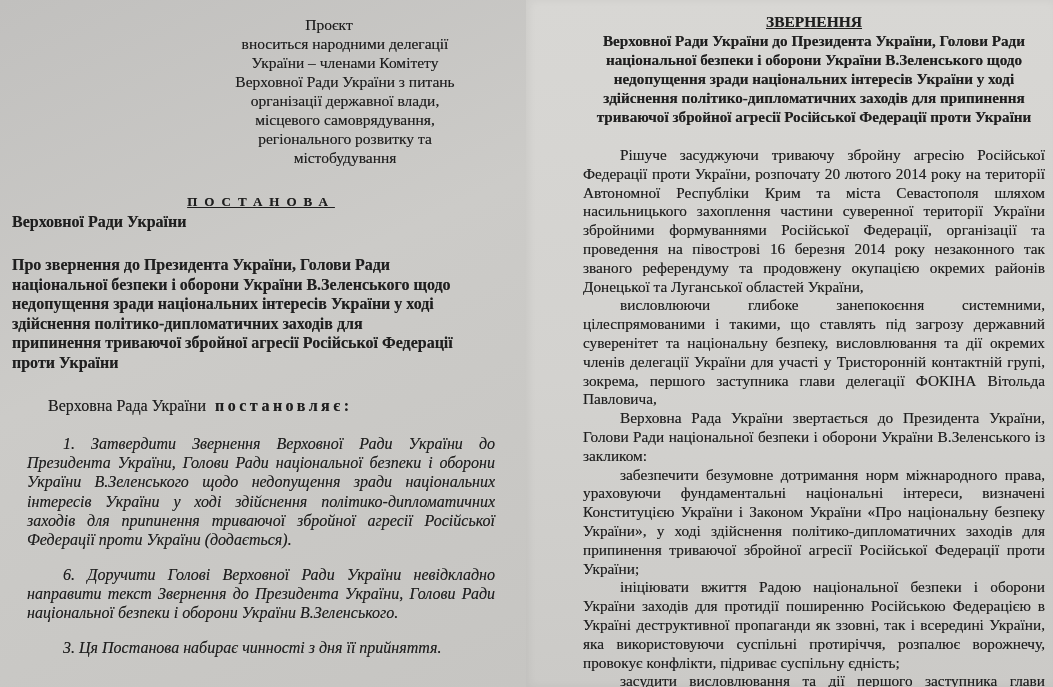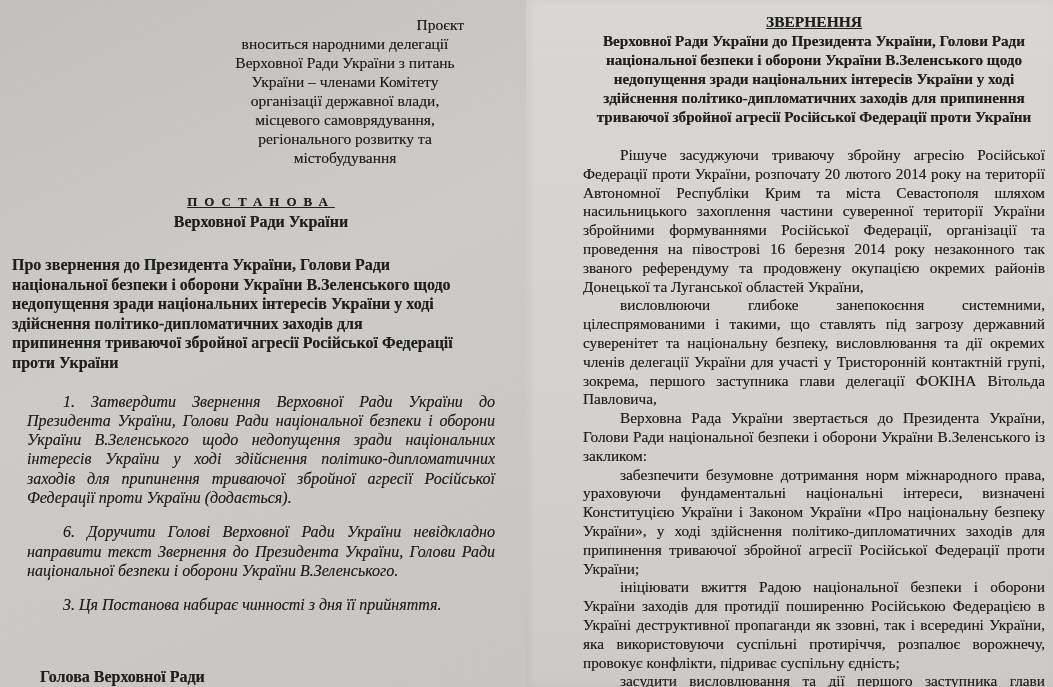--- a/index.html
+++ b/index.html
@@ -42,34 +42,33 @@
   }
   
   .proposal {
     width: 302px;
     margin: 2px 14px 0 auto;
     text-align: center;
     font-size: 15.5px;
     line-height: 19px;
   }
   .proposal .line-first {
-    text-align: right;
+    text-align: center;
     padding-right: 32px;
   }
   .doc-type {
     margin-top: 25px;
     text-align: center;
     font-weight: bold;
     font-size: 13px;
     letter-spacing: 7px;
     line-height: 20px;
     text-decoration: underline;
   }
   .doc-issuer {
-    text-align: center;
     font-weight: bold;
     font-size: 16px;
     line-height: 20px;
   }
   .res-title {
     margin-top: 23px;
     font-weight: bold;
     font-size: 16px;
     line-height: 19.6px;
   }
@@ -123,40 +122,43 @@
   .appeal-body p { margin: 0; text-indent: 37px; }
 </style>
 </head>
 <body>
 
 <div class="page page-left">
 
   <div class="proposal">
     <div class="line-first">Проєкт</div>
     <div>вноситься народними делегації</div>
+    <div>України – членами Комітету</div>
     <div>Верховної Ради України з питань</div>
-    <div>України – членами Комітету</div>
     <div>організації державної влади,</div>
     <div>місцевого самоврядування,</div>
     <div>регіонального розвитку та</div>
     <div>містобудування</div>
   </div>
 
   <div class="doc-type">ПОСТАНОВА</div>
   <div class="doc-issuer">Верховної Ради України</div>
 
   <div class="res-title">
     <div>Про звернення до Президента України, Голови Ради</div>
     <div>національної безпеки і оборони України В.Зеленського щодо</div>
     <div>недопущення зради національних інтересів України у ході</div>
     <div>здійснення політико-дипломатичних заходів для</div>
     <div>припинення триваючої збройної агресії Російської Федерації</div>
     <div>проти України</div>
   </div>
 
+  <div class="enacting">
+    <span>Верховна Рада України</span><span class="verb">постановляє:</span>
+  </div>
 
   <div class="res-body">
     <p>1. Затвердити Звернення Верховної Ради України до Президента України, Голови Ради національної безпеки і оборони України В.Зеленського щодо недопущення зради національних інтересів України у ході здійснення політико-дипломатичних заходів для припинення триваючої збройної агресії Російської Федерації проти України (додається).</p>
     <p>6. Доручити Голові Верховної Ради України невідкладно направити текст Звернення до Президента України, Голови Ради національної безпеки і оборони України В.Зеленського.</p>
     <p>3. Ця Постанова набирає чинності з дня її прийняття.</p>
   </div>
 
   <div class="signature">
     <div>Голова Верховної Ради</div>
     <div>України</div>

